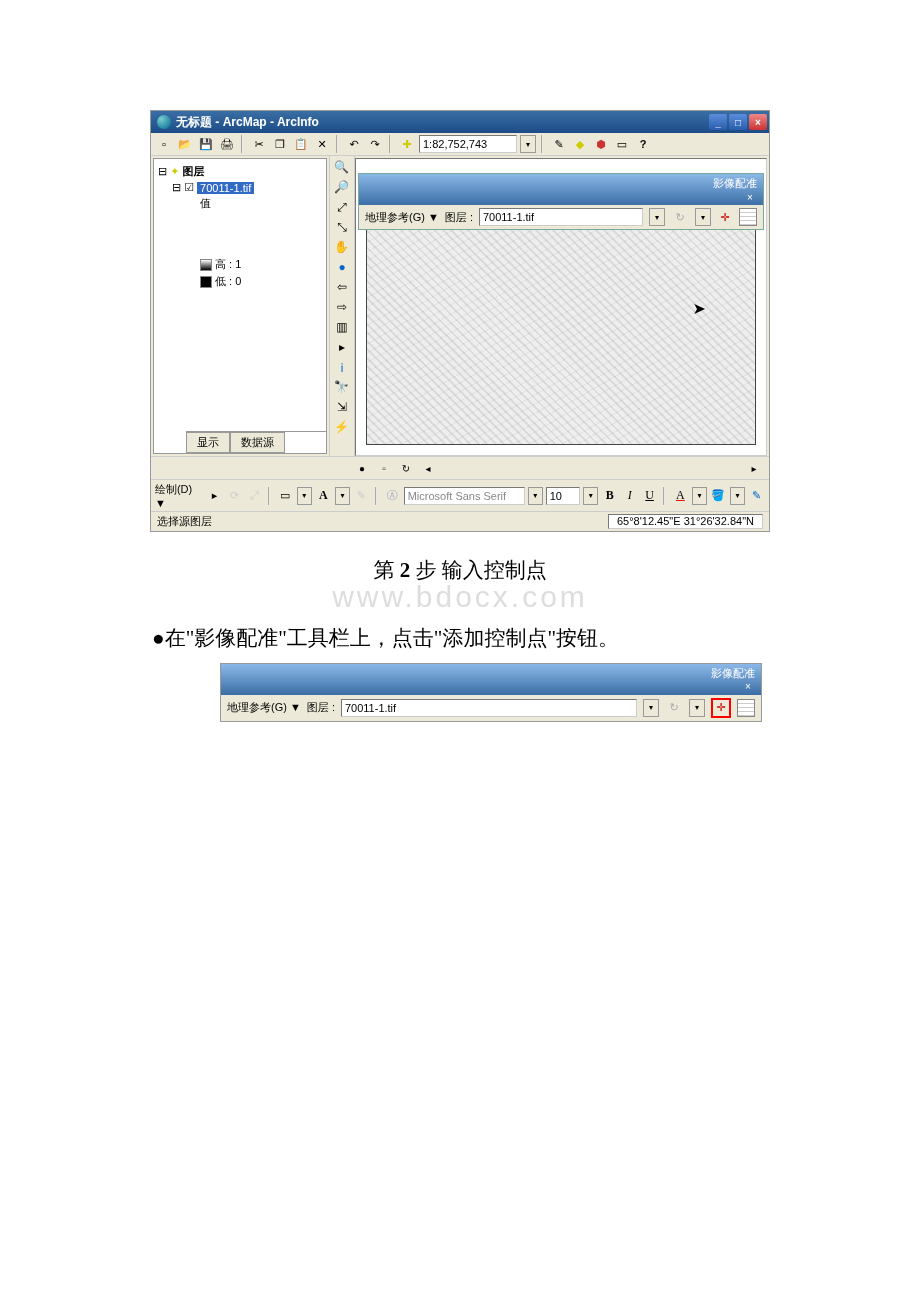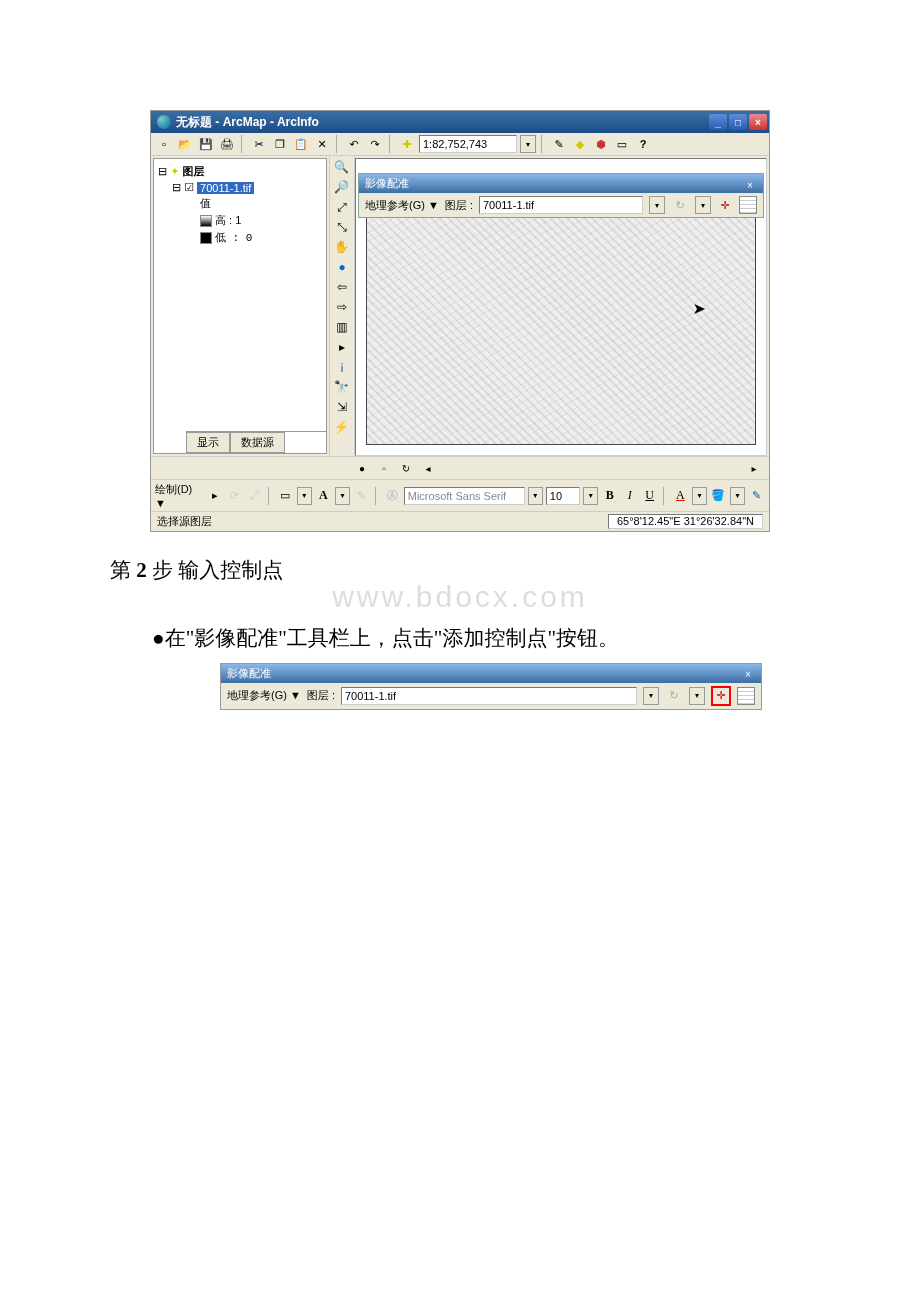--- a/index.html
+++ b/index.html
@@ -23,43 +23,43 @@
   .toc-tree { flex: 1; padding: 4px; }
   .toc-tree .row { display: flex; align-items: center; gap: 3px; padding: 1px 0; }
   .toc-tree .sel { background: #316AC5; color: #fff; padding: 0 3px; }
   .layer-swatch { width: 10px; height: 10px; background: linear-gradient(to bottom, #fff, #000); border: 1px solid #888; }
   .toc-tabs { display: flex; border-top: 1px solid #999; margin-left: 32px; }
   .toc-tabs div { padding: 2px 10px; border: 1px solid #999; background: #ECE9D8; font-size: 11px; }
   .ntools { width: 24px; background: #ECE9D8; border-left: 1px solid #ccc; border-right: 1px solid #ccc; display: flex; flex-direction: column; align-items: center; gap: 2px; padding-top: 2px; }
   .ntools .nt { width: 18px; height: 18px; display: flex; align-items: center; justify-content: center; font-size: 12px; }
   .mapview { flex: 1; background: #fff; border: 1px inset #ccc; margin: 2px 2px 0 0; position: relative; overflow: hidden; }
   .georef-bar { position: absolute; top: 14px; left: 2px; right: 2px; background: #ECE9D8; border: 1px solid #7a9; z-index: 5; }
-  .georef-title { background: linear-gradient(to bottom, #8BB8E8, #3B6EA5); color: #fff; font-size: 11px; padding: 2px 6px; display: flex; justify-content: space-between; align-items: flex-end; }
+  .georef-title { background: linear-gradient(to bottom, #8BB8E8, #3B6EA5); color: #fff; font-size: 11px; padding: 2px 6px; display: flex; justify-content: space-between; align-items: flex-end; flex-direction: column; }
   .georef-title .x { width: 14px; height: 12px; display: flex; align-items: center; justify-content: center; font-size: 10px; }
   .georef-row { display: flex; align-items: center; padding: 3px 6px; gap: 6px; font-size: 11px; }
   .layer-input { flex: 1; background: #fff; border: 1px inset #ccc; height: 16px; padding: 0 3px; display: flex; align-items: center; }
   .acp { width: 16px; height: 16px; display: inline-flex; align-items: center; justify-content: center; color: #c00; }
   .link-table { width: 16px; height: 16px; border: 1px solid #888; background: repeating-linear-gradient(#fff, #fff 3px, #ccc 3px, #ccc 4px); }
   .map-img { position: absolute; top: 58px; left: 10px; right: 10px; bottom: 10px; background:
     repeating-linear-gradient(45deg, rgba(0,0,0,0.08), rgba(0,0,0,0.08) 2px, transparent 2px, transparent 6px),
     repeating-linear-gradient(-30deg, rgba(0,0,0,0.05), rgba(0,0,0,0.05) 1px, transparent 1px, transparent 8px),
     #eee;
     border: 1px solid #444;
   }
   .cursor-arrow { position: absolute; top: 140px; right: 60px; font-size: 16px; color: #000; z-index: 6; }
   .viewbtns { background: #ECE9D8; border-top: 1px solid #ccc; padding: 2px 6px; display: flex; align-items: center; gap: 4px; font-size: 10px; }
-  .drawbar { background: #ECE9D8; border-top: 1px solid #ccc; padding: 2px 4px; display: flex; align-items: center; gap: 3px; font-size: 11px; }
+  .drawbar { background: #ECE9D8; border-top: 1px solid #ccc; padding: 2px 4px; display: flex; align-items: center; gap: 3px; font-size: 11px; justify-content: center; }
   .font-sel { width: 120px; height: 16px; background: #fff; border: 1px inset #ccc; padding: 0 3px; display: inline-flex; align-items: center; color: #888; }
   .size-sel { width: 28px; height: 16px; background: #fff; border: 1px inset #ccc; padding: 0 3px; display: inline-flex; align-items: center; }
   .biu { font-family: "Times New Roman"; font-size: 12px; }
   .statusbar { background: #ECE9D8; border-top: 1px solid #ccc; padding: 2px 6px; display: flex; font-size: 11px; }
   .status-left { flex: 1; }
   .status-right { border: 1px inset #ccc; padding: 0 8px; background: #fff; }
   .watermark { text-align: center; color: #ddd; font-size: 30px; letter-spacing: 3px; margin-top: -8px; position: relative; z-index: -1; font-family: Arial, sans-serif; }
-  .step-title { font-size: 21px; font-family: "SimSun", serif; margin: 10px 0 4px 0; }
+  .step-title { text-align: center; font-size: 21px; font-family: "SimSun", serif; margin: 10px 0 4px 0; }
   .step-title b { font-family: "Times New Roman", serif; }
   .body-text { font-size: 21px; line-height: 1.55; font-family: "SimSun", serif; text-indent: 2em; margin: 4px 0; }
   .bullet { font-size: 21px; line-height: 1.55; font-family: "SimSun", serif; margin: 8px 0; text-indent: 2em; }
   .screenshot2 { width: 540px; margin: 6px 0 6px 110px; border: 1px solid #999; font-family: Tahoma, sans-serif; font-size: 11px; }
   .georef-bar2 .georef-title { background: linear-gradient(to bottom, #8BB8E8, #3B6EA5); color: #fff; font-size: 11px; padding: 2px 6px; display: flex; justify-content: space-between; }
   .georef-bar2 .georef-row { display: flex; align-items: center; padding: 3px 6px; gap: 6px; background: #ECE9D8; }
   .hl { border: 2px solid red; padding: 0; }
   .map-strip { height: 26px; background:
     repeating-linear-gradient(30deg, rgba(0,0,0,0.1), rgba(0,0,0,0.1) 1px, transparent 1px, transparent 5px),
     repeating-linear-gradient(-50deg, rgba(0,0,0,0.08), rgba(0,0,0,0.08) 1px, transparent 1px, transparent 7px),
@@ -121,25 +121,25 @@
               <b>图层</b>
             </div>
           <div class="row" style="padding-left:14px;">
               <span>⊟</span>
               <span>☑</span>
               <span class="sel">70011-1.tif</span>
             </div>
           <div class="row" style="padding-left:42px;">
               <span>值</span>
             </div>
-          <div class="row" style="padding-left:42px;">
+          <div class="row" style="padding-left:42px;margin-top:44px;">
               <span class="layer-swatch"></span>
               <span>高 : 1</span>
             </div>
-          <div class="row" style="padding-left:42px;font-family:Liberation Mono, monospace;">
+          <div class="row" style="padding-left:42px;">
               <span class="layer-swatch" style="background:#000"></span>
               <span>低 : 0</span>
             </div>
         </div>
         <div class="toc-tabs">
           <div>显示</div>
           <div>数据源</div>
         </div>
       </div>
 

